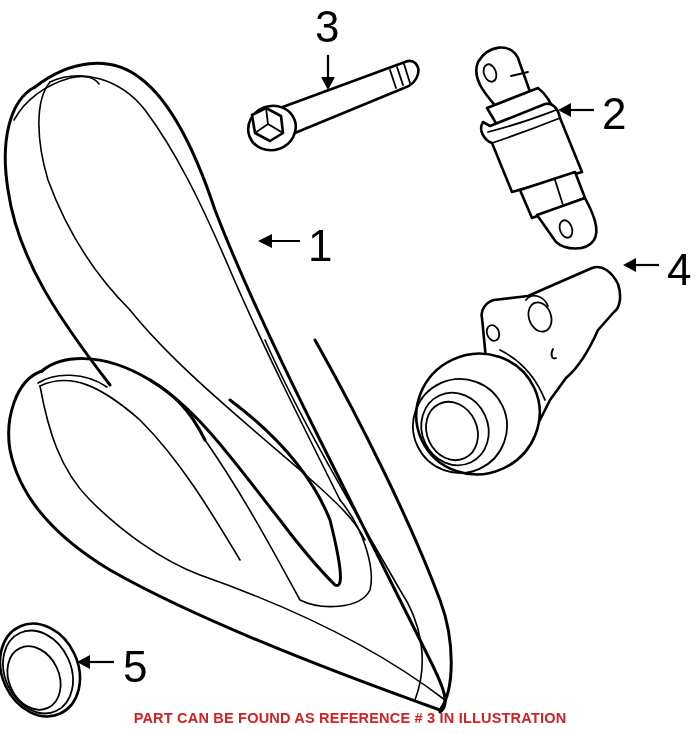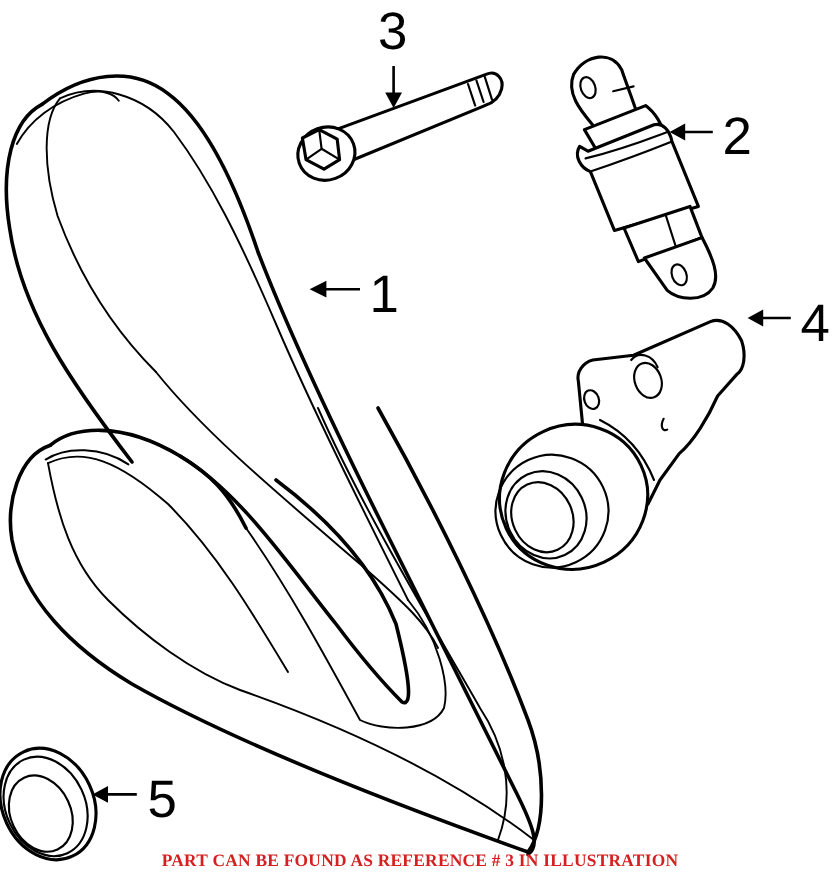--- a/index.html
+++ b/index.html
@@ -1,20 +1,20 @@
 <!DOCTYPE html>
 <html><head>
 <meta charset="utf-8">
 <style>
   html, body { margin: 0; padding: 0; background: #ffffff; }
   body { width: 700px; height: 733px; position: relative; overflow: hidden; font-family: "Liberation Sans", sans-serif; }
   #diagram { position: absolute; left: 0; top: 0; width: 700px; height: 733px; }
   .callout-num { position: absolute; font-family: "Liberation Sans", sans-serif; font-size: 44px; color: #000; line-height: 1; }
   .footer-note { position: absolute; left: 0; top: 710px; width: 700px; text-align: center;
-    font-family: Liberation Serif, serif; font-weight: bold; font-size: 14.5px; color: #d42020; letter-spacing: 0.2px; }
+    font-family: Liberation Sans, sans-serif; font-weight: bold; font-size: 14.5px; color: #d42020; letter-spacing: 0.2px; }
   svg .thick { fill: none; stroke: #000; stroke-width: 3; stroke-linecap: round; stroke-linejoin: round; }
   svg .thin { fill: none; stroke: #000; stroke-width: 1.6; stroke-linecap: round; stroke-linejoin: round; }
   svg .part { fill: #fff; stroke: #000; stroke-width: 2.6; stroke-linejoin: round; stroke-linecap: round; }
   svg .partthin { fill: none; stroke: #000; stroke-width: 1.8; stroke-linejoin: round; stroke-linecap: round; }
 </style>
 </head>
 <body>
 
 <svg id="diagram" viewBox="0 0 700 733" xmlns="http://www.w3.org/2000/svg">
 

